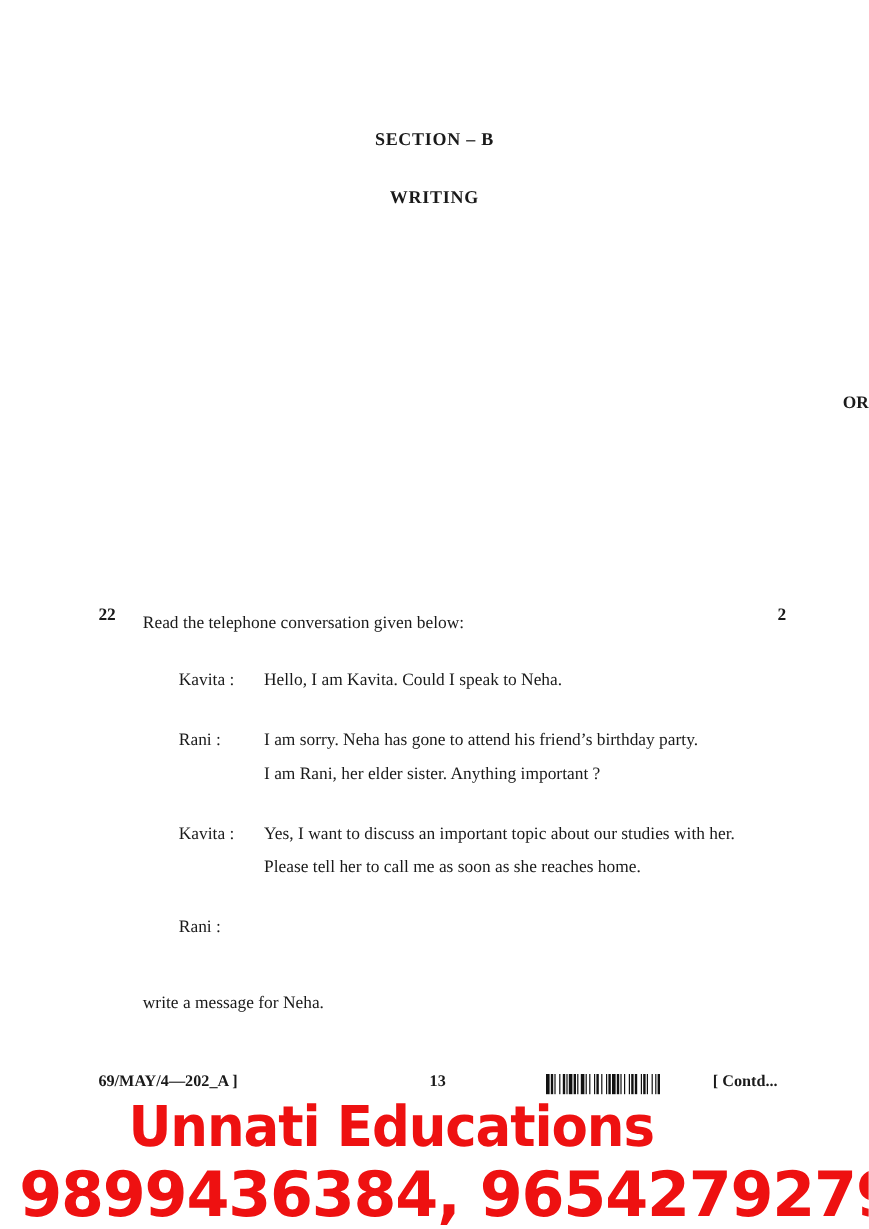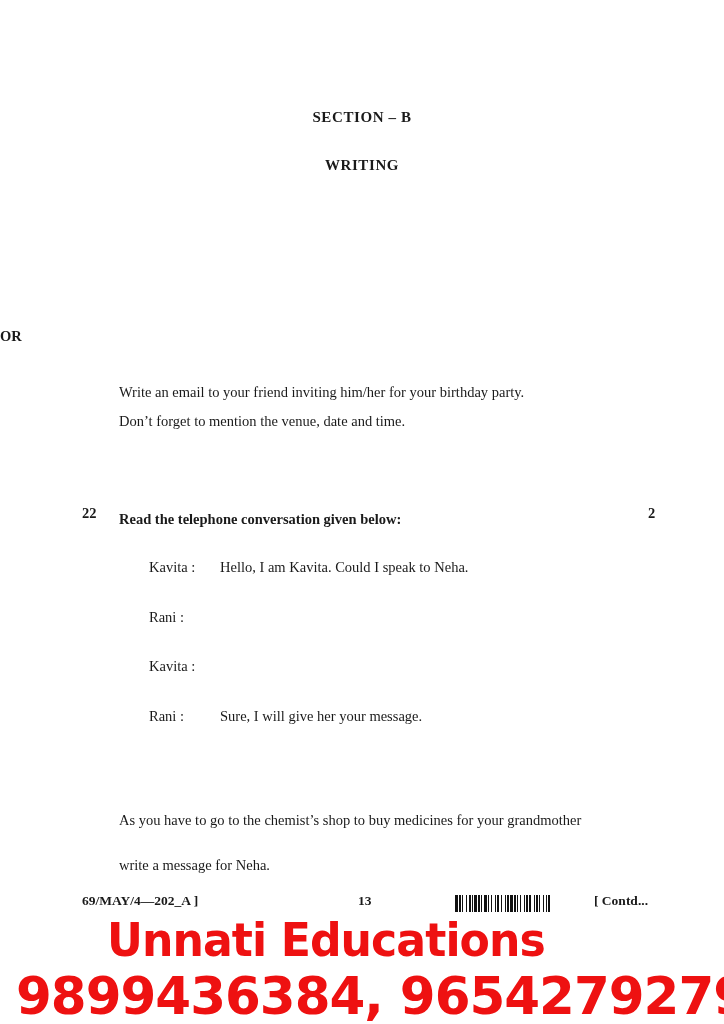--- a/index.html
+++ b/index.html
@@ -60,29 +60,29 @@
     left: 566px;
     top: 0;
     font-weight: bold;
     font-size: 14.5px;
   }
 
   #q21 { top: 252px; }
   #q21 .q-body { width: 506px; }
 
   #q22 { top: 505px; }
-  #q22 .q-body { width: 506px; font-weight: bold; }
+  #q22 .q-body { width: 506px; }
 
   
   .or-divider {
     position: absolute;
     left: 0;
     top: 328px;
     width: 724px;
-    text-align: left;
+    text-align: right;
     font-weight: bold;
     font-size: 14.5px;
   }
 
   
   .alt-prompt {
     position: absolute;
     left: 119px;
     top: 378px;
     width: 470px;
@@ -214,59 +214,59 @@
 
 <div class="page">
 
   <div class="section-heading" id="writing">WRITING</div>
 
   <div class="section-heading" id="section-b">SECTION – B</div>
 
 
   <div class="or-divider">OR</div>
 
-  <div class="alt-prompt">
-    <p>Write an email to your friend inviting him/her for your birthday party.</p>
-    <p class="last">Don’t forget to mention the venue, date and time.</p>
-  </div>
 
   <div class="question" id="q22">
     <span class="q-number">22</span>
     <div class="q-body">Read the telephone conversation given below:</div>
     <span class="q-marks">2</span>
   </div>
 
   <div class="dialogue">
 
     <div class="turn">
       <div class="speaker">Kavita :</div>
       <div class="lines">
         <span class="line">Hello, I am Kavita. Could I speak to Neha.</span>
       </div>
     </div>
 
     <div class="turn">
       <div class="speaker">Rani :</div>
+      <div class="lines">
+        <span class="line">I am sorry. Neha has gone to attend his friend’s birthday party.</span>
+        <span class="line">I am Rani, her elder sister. Anything important ?</span>
+      </div>
     </div>
 
     <div class="turn">
       <div class="speaker">Kavita :</div>
+      <div class="lines">
+        <span class="line">Yes, I want to discuss an important topic about our studies with her.</span>
+        <span class="line">Please tell her to call me as soon as she reaches home.</span>
+      </div>
     </div>
 
     <div class="turn">
       <div class="speaker">Rani :</div>
-      <div class="lines">
-        <span class="line">Sure, I will give her your message.</span>
-      </div>
     </div>
 
   </div>
 
   <div class="closing">
-    <p>As you have to go to the chemist’s shop to buy medicines for your grandmother</p>
     <p class="last">write a message for Neha.</p>
   </div>
 
   <div class="footer">
     <span class="footer-code">69/MAY/4—202_A ]</span>
     <span class="footer-page">13</span>
     <div class="barcode" id="barcode">
         <i style="width: 3px;"></i>
         <i style="width: 1px; background: transparent;"></i>
         <i style="width: 2px;"></i>

